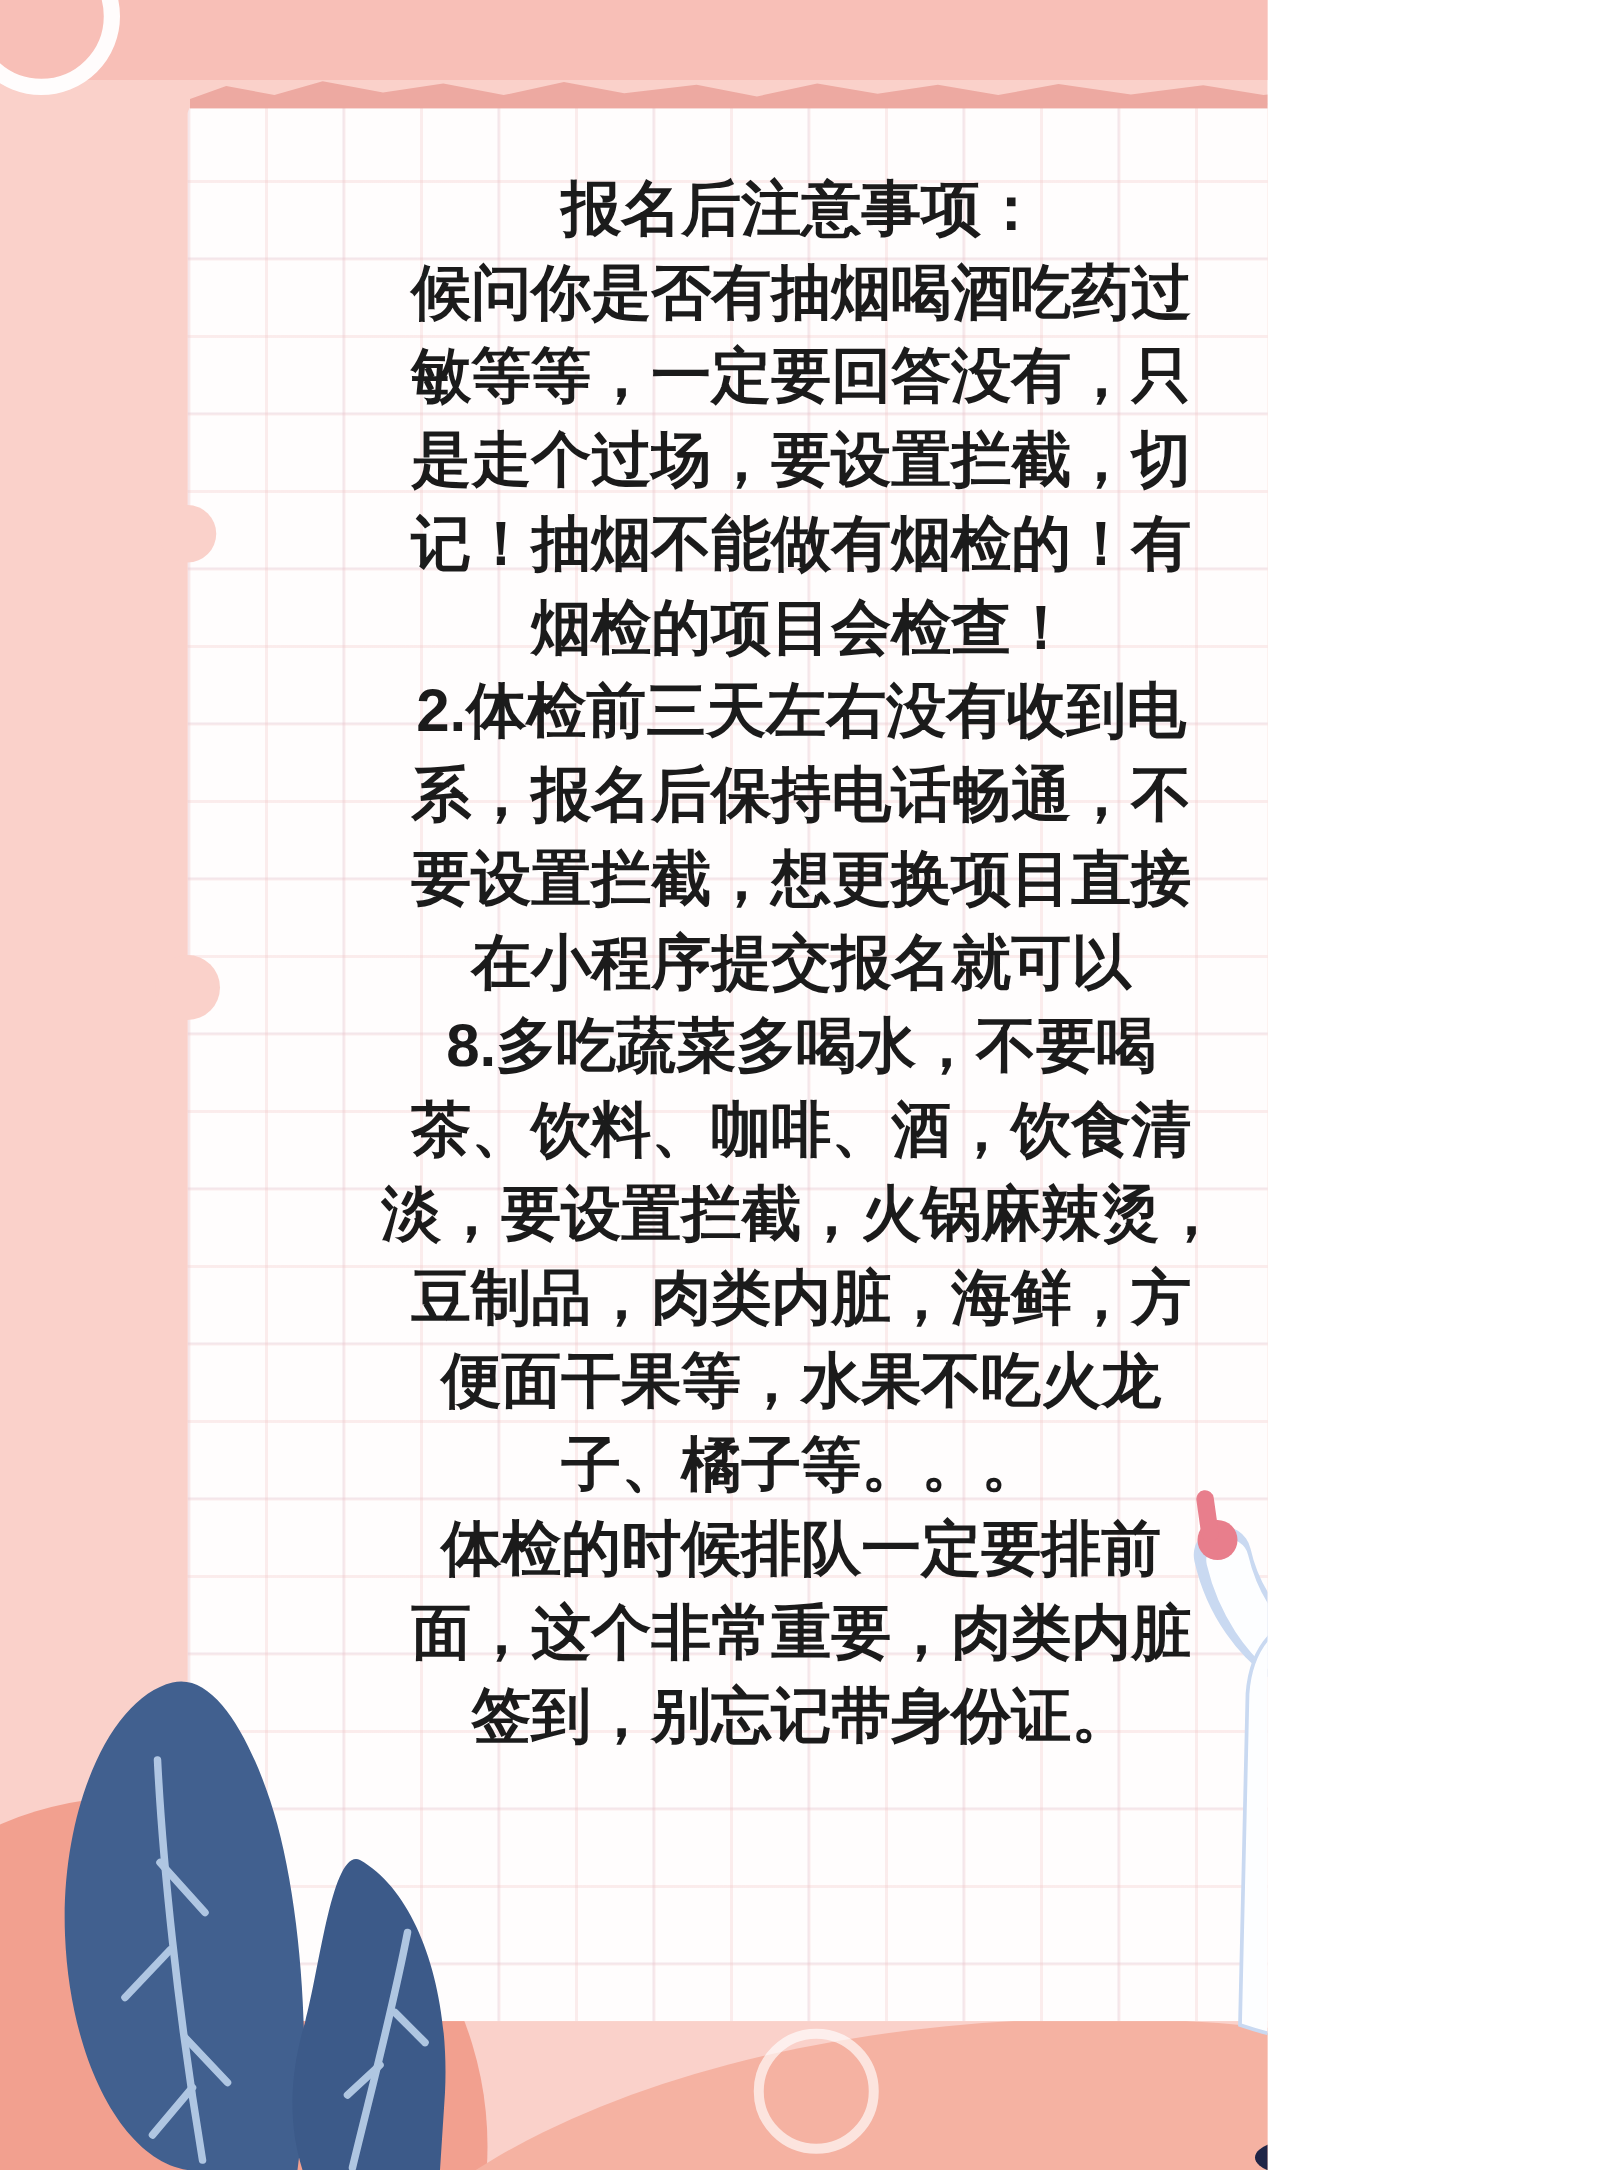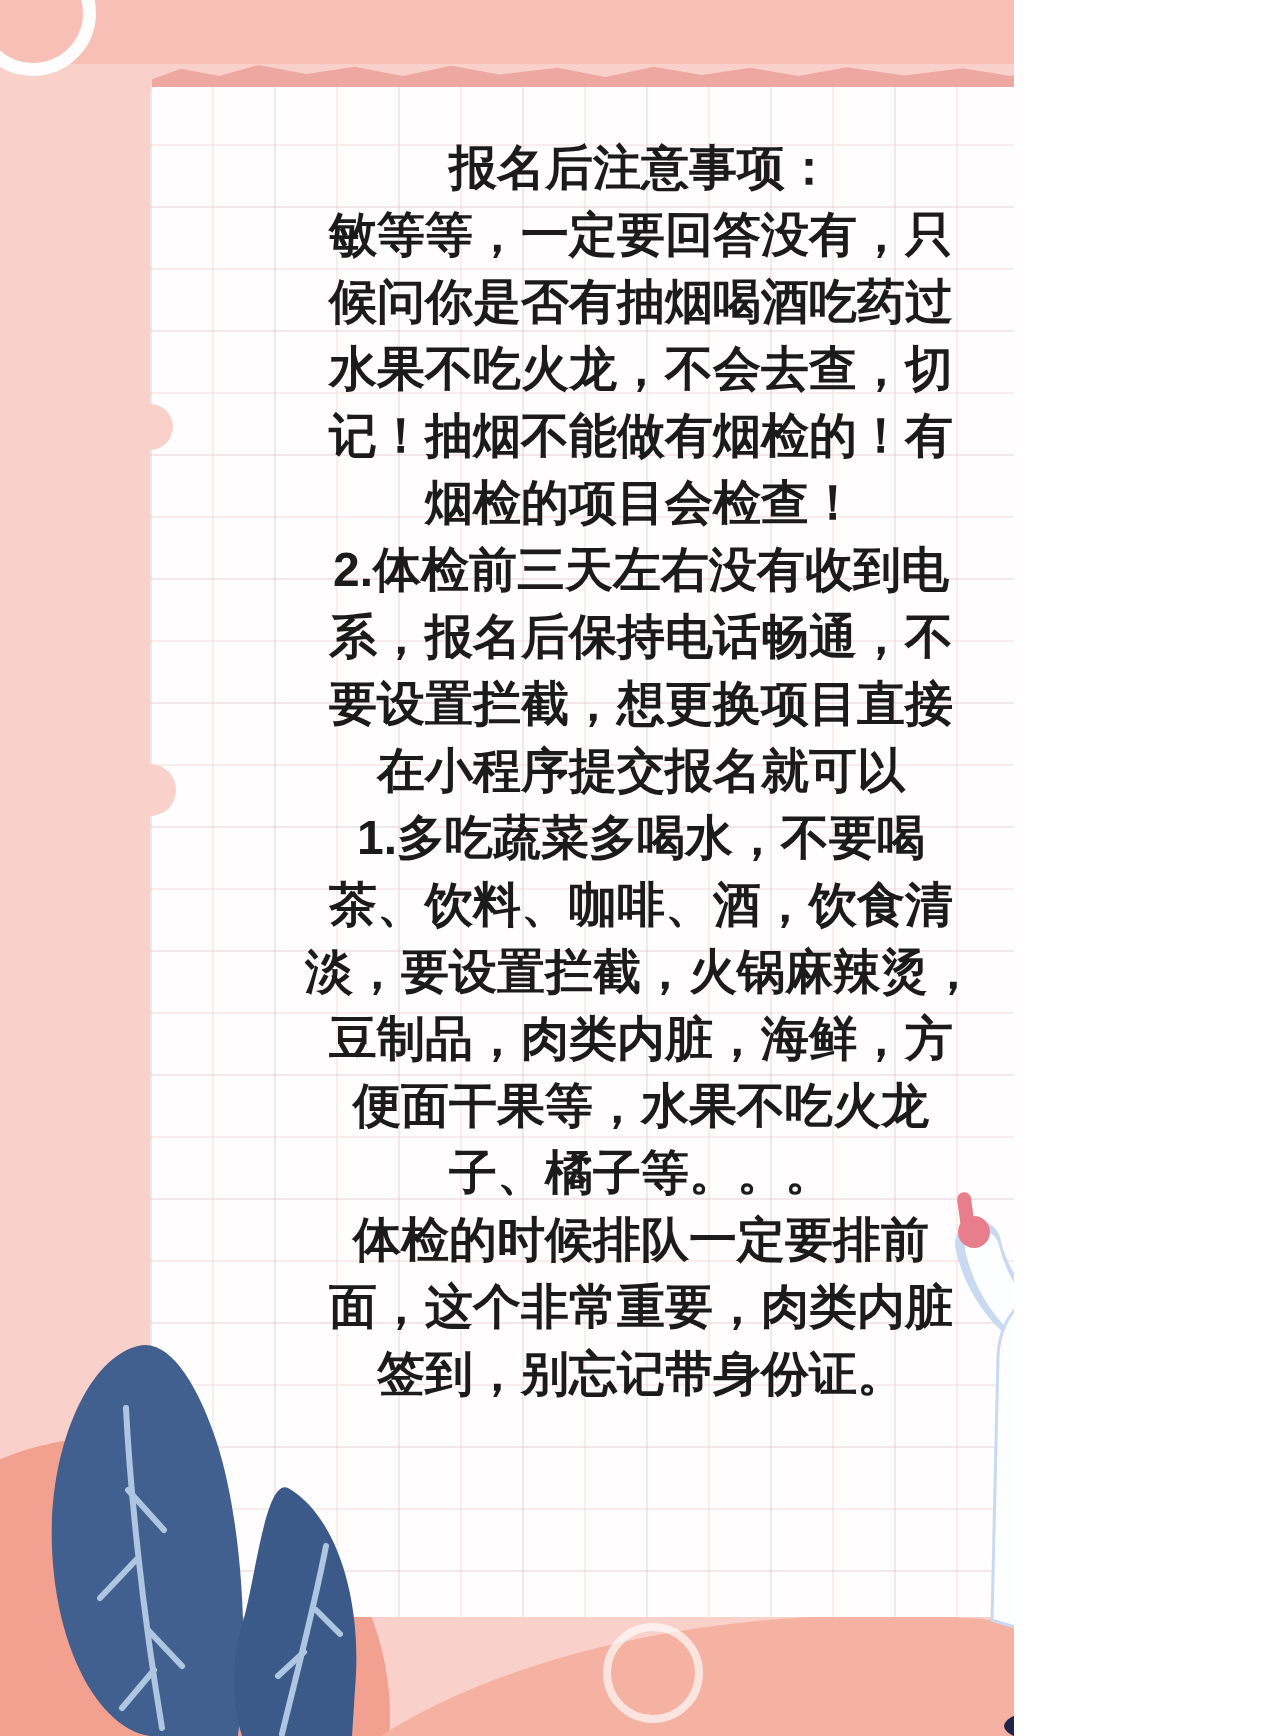--- a/index.html
+++ b/index.html
@@ -77,30 +77,30 @@
   <div class="abs nib nib-r2"></div>
   <div class="abs nib nib-r3"></div>
 
   <div class="abs ring ring-topleft"></div>
   <div class="abs ring ring-right"></div>
   <div class="abs ring ring-bottom"></div>
 
   <div class="abs notice-text">
     <div class="text-line">报名后注意事项：</div>
     <div>
+        <div class="text-line">候问你是否有抽烟喝酒吃药过</div>
         <div class="text-line">敏等等，一定要回答没有，只</div>
-        <div class="text-line">候问你是否有抽烟喝酒吃药过</div>
-        <div class="text-line">水果不吃火龙，不会去查，切</div>
+        <div class="text-line">是走个过场，要设置拦截，切</div>
         <div class="text-line">记！抽烟不能做有烟检的！有</div>
         <div class="text-line">烟检的项目会检查！</div>
         <div class="text-line">2.体检前三天左右没有收到电</div>
         <div class="text-line">系，报名后保持电话畅通，不</div>
         <div class="text-line">要设置拦截，想更换项目直接</div>
         <div class="text-line">在小程序提交报名就可以</div>
-        <div class="text-line">1.多吃蔬菜多喝水，不要喝</div>
+        <div class="text-line">8.多吃蔬菜多喝水，不要喝</div>
         <div class="text-line">茶、饮料、咖啡、酒，饮食清</div>
         <div class="text-line">淡，要设置拦截，火锅麻辣烫，</div>
         <div class="text-line">豆制品，肉类内脏，海鲜，方</div>
         <div class="text-line">便面干果等，水果不吃火龙</div>
         <div class="text-line">子、橘子等。。。</div>
         <div class="text-line">体检的时候排队一定要排前</div>
         <div class="text-line">面，这个非常重要，肉类内脏</div>
         <div class="text-line">签到，别忘记带身份证。</div>
       </div>
   </div>

